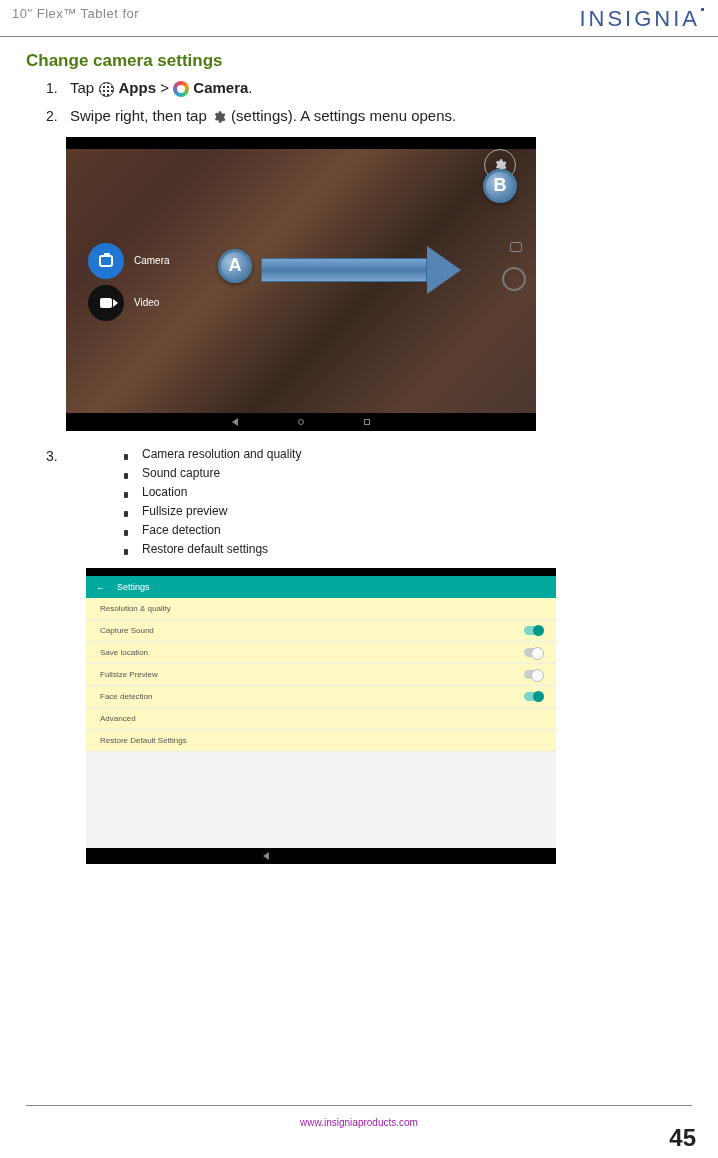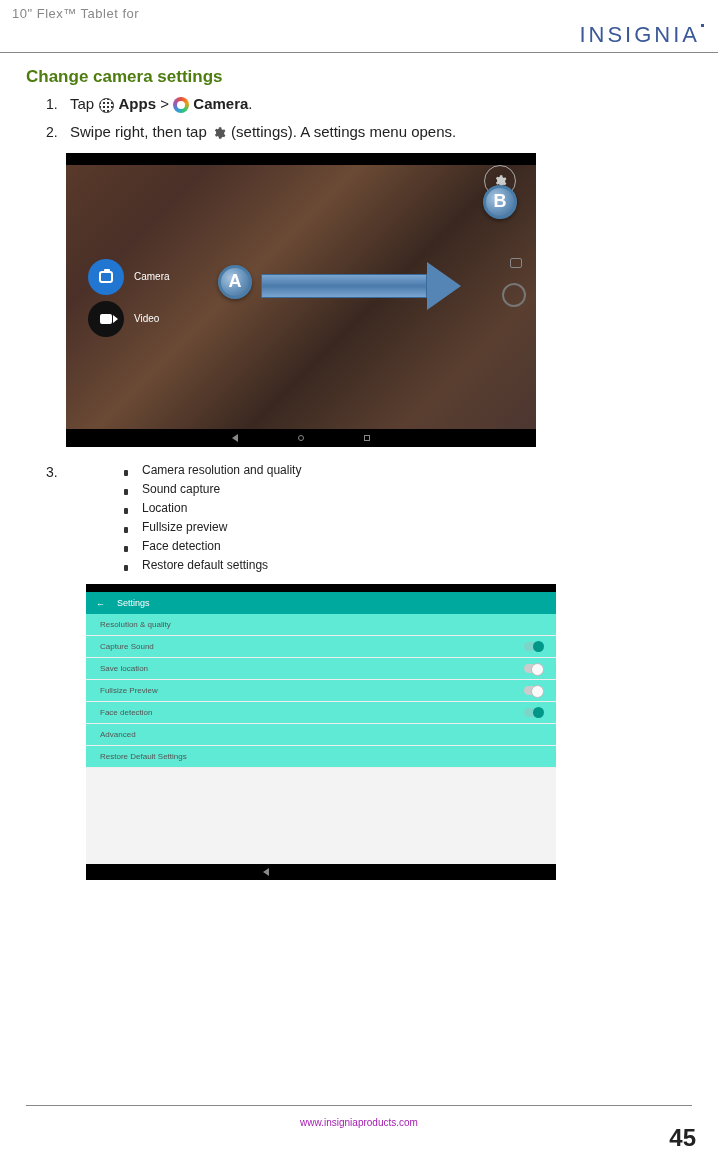--- a/index.html
+++ b/index.html
@@ -23,21 +23,20 @@
       color: #888;
       font-weight: 300;
       letter-spacing: 0.5px;
     }
     .brand {
       font-size: 22px;
       color: #3b5998;
       letter-spacing: 3px;
       font-weight: 300;
       position: relative;
-      margin-top: 16px;
     }
     .brand::after {
       content: '';
       position: absolute;
       top: 2px;
       right: -4px;
       width: 3px;
       height: 3px;
       background: #3b5998;
     }
@@ -225,21 +224,21 @@
     }
     .settings-shot .statusbar { height:8px; background:#000; }
     .settings-bar {
       background: #00a99d;
       height: 22px;
       display:flex; align-items:center;
       padding-left:10px; gap:12px;
       color:#fff; font-size:9px;
     }
     .setting-row {
-      background:#5eead4;
+      background:#fef9c3;
       border-bottom: 1px solid #eee;
       height: 22px;
       display:flex; align-items:center; justify-content:space-between;
       padding: 0 14px;
     }
     .toggle { width:18px; height:9px; }
     .toggle-on { background:#7dd4c8; border-radius:5px; position:relative;}
     .toggle-on::after { content:''; position:absolute; right:-2px; top:-1px; width:11px; height:11px; background:#009688; border-radius:50%;}
     .toggle-off { background:#ccc; border-radius:5px; position:relative;}
     .toggle-off::after { content:''; position:absolute; right:-2px; top:-1px; width:11px; height:11px; background:#fafafa; border:1px solid #bbb; border-radius:50%;}

